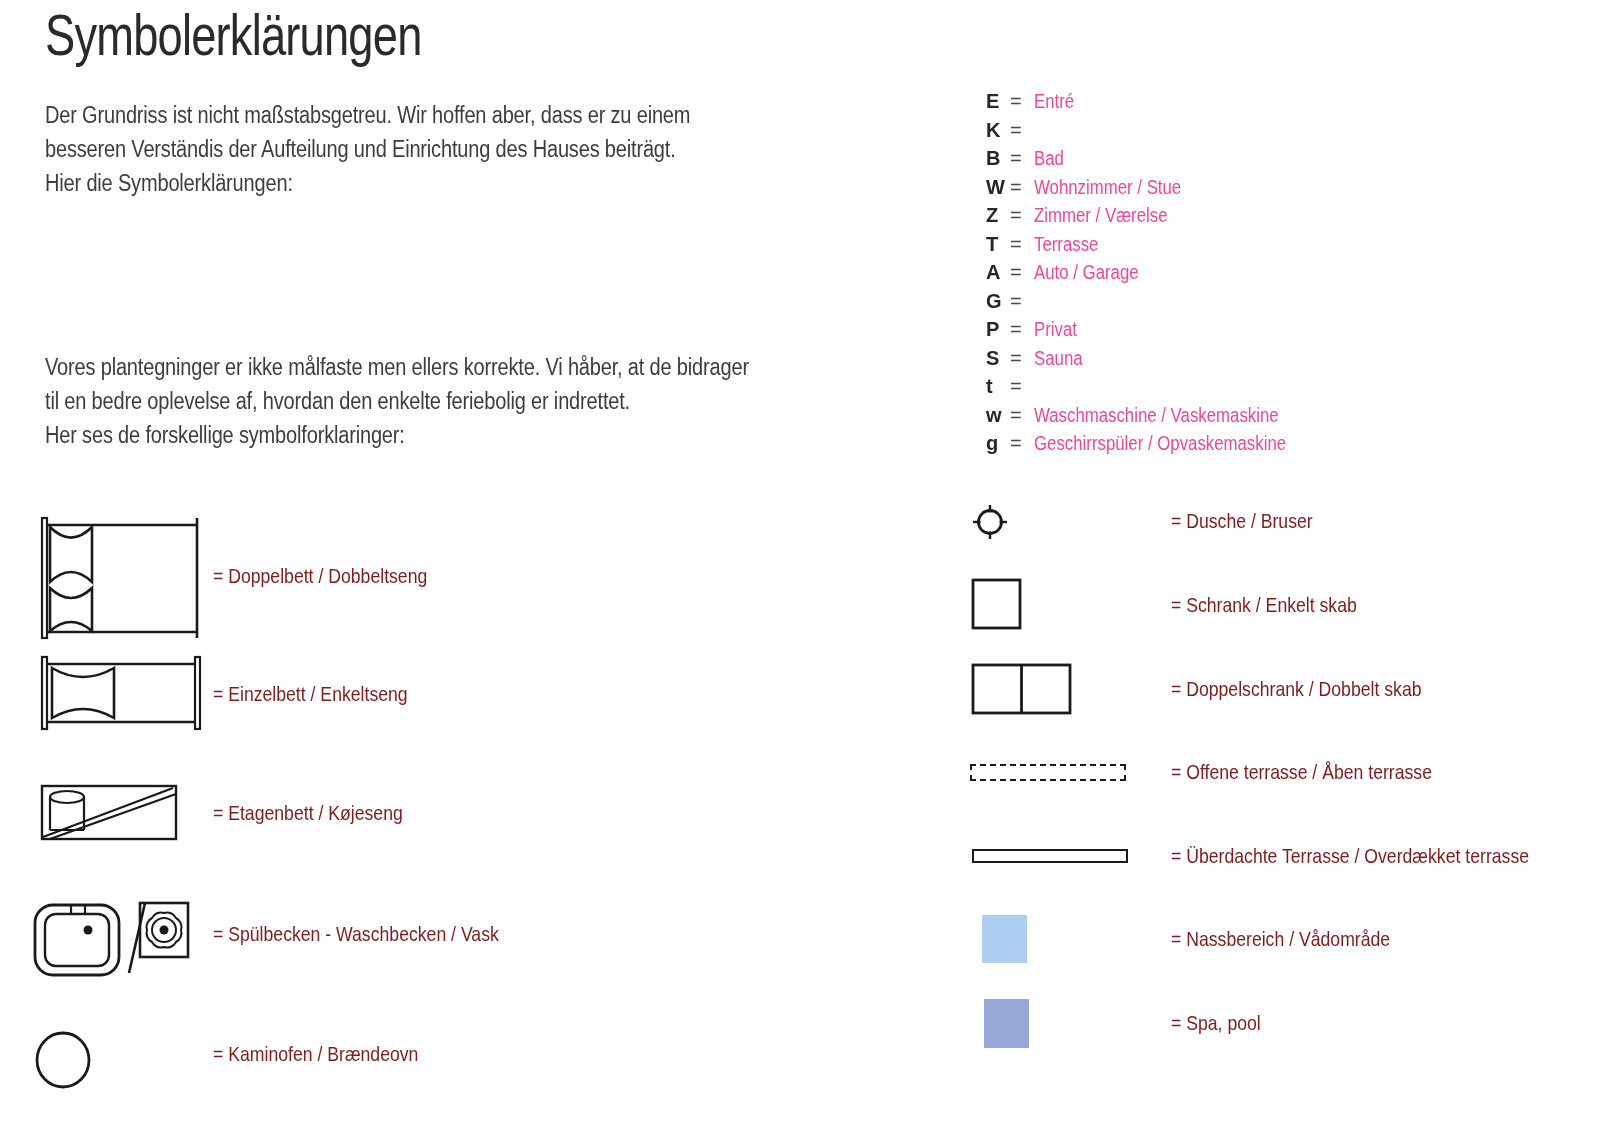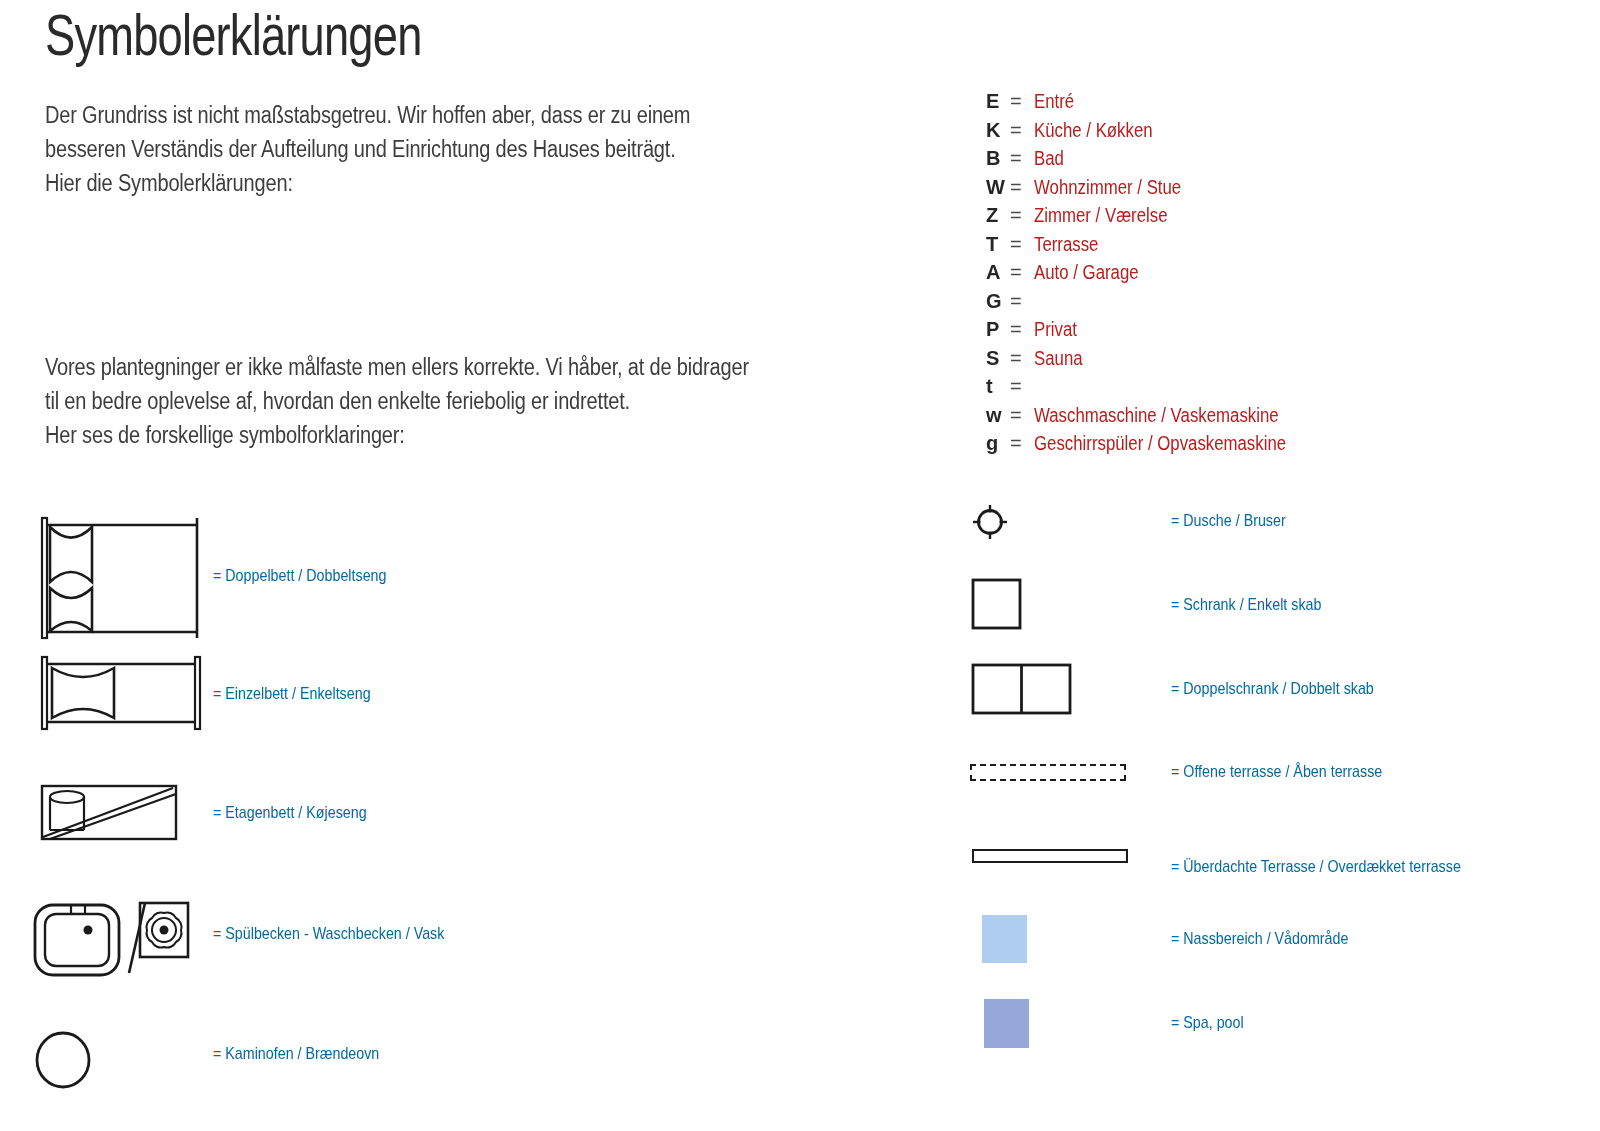--- a/index.html
+++ b/index.html
@@ -10,23 +10,23 @@
   .cond{display:inline-block;transform:scaleX(0.84);transform-origin:0 50%;white-space:nowrap;}
   .title{font-size:58px;line-height:62px;color:#2a2a2a;font-weight:400;letter-spacing:-1px;
          transform:scaleX(0.78);transform-origin:0 0;white-space:nowrap;}
   .para{font-size:23px;line-height:34px;color:#3d3d3d;white-space:pre-line;
         transform:scaleX(0.87);transform-origin:0 0;width:1000px;letter-spacing:-0.2px;}
   
   .ab-list{left:986px;top:87px;width:420px;}
   .ab-row{display:grid;grid-template-columns:24px 24px auto;line-height:28.5px;height:28.5px;}
   .ab-key{font-weight:bold;font-size:20px;color:#262626;}
   .ab-eq{font-size:20px;color:#4a4a4a;}
-  .ab-val{font-size:20px;color:#b91c1c;}
+  .ab-val{font-size:20px;color:#ec4899;}
   
-  .lg-label{font-size:17px;line-height:28px;color:#0369a1;white-space:nowrap;}
+  .lg-label{font-size:21px;line-height:28px;color:#7f1d1d;white-space:nowrap;}
   svg .ln{stroke:#1a1a1a;fill:none;}
   .swatch{position:absolute;}
   .dashed-rect{position:absolute;border:2px dashed #1c1c1c;background:#fff;box-sizing:border-box;}
   .solid-rect{position:absolute;border:2px solid #1c1c1c;background:#fff;box-sizing:border-box;}
 </style>
 </head>
 <body>
 
 <div class="page">
 
@@ -43,21 +43,20 @@
 
   <div class="abs ab-list">
     <div class="ab-row">
         <span class="ab-key">E</span>
         <span class="ab-eq">=</span>
         <span class="ab-val"><span class="cond">Entré</span></span>
       </div>
     <div class="ab-row">
         <span class="ab-key">K</span>
         <span class="ab-eq">=</span>
-        <span class="ab-val"><span class="cond">Küche / Køkken</span></span>
       </div>
     <div class="ab-row">
         <span class="ab-key">B</span>
         <span class="ab-eq">=</span>
         <span class="ab-val"><span class="cond">Bad</span></span>
       </div>
     <div class="ab-row">
         <span class="ab-key">W</span>
         <span class="ab-eq">=</span>
         <span class="ab-val"><span class="cond">Wohnzimmer / Stue</span></span>
@@ -191,21 +190,21 @@
   <div class="abs lg-label" style="left:1171px;top:675px;">
     <span class="cond">= Doppelschrank / Dobbelt skab</span>
   </div>
 
   <div class="dashed-rect" style="left:970px;top:764px;width:156px;height:17px;"></div>
   <div class="abs lg-label" style="left:1171px;top:758px;">
     <span class="cond">= Offene terrasse / Åben terrasse</span>
   </div>
 
   <div class="solid-rect" style="left:972px;top:849px;width:156px;height:14px;"></div>
-  <div class="abs lg-label" style="left:1171px;top:842px;margin-top:11px;">
+  <div class="abs lg-label" style="left:1171px;top:842px;">
     <span class="cond">= Überdachte Terrasse / Overdækket terrasse</span>
   </div>
 
   <div class="swatch" style="left: 982px; top: 915px; width: 45px; height: 48px; background: rgb(174, 205, 240);"></div>
   <div class="abs lg-label" style="left:1171px;top:925px;">
     <span class="cond">= Nassbereich / Vådområde</span>
   </div>
 
   <div class="swatch" style="left: 984px; top: 999px; width: 45px; height: 49px; background: rgb(150, 168, 216);"></div>
   <div class="abs lg-label" style="left:1171px;top:1009px;">

